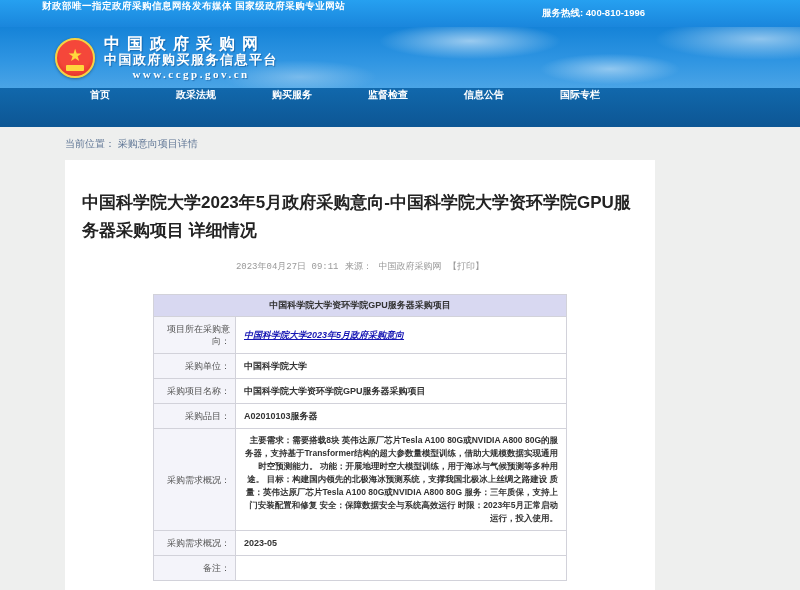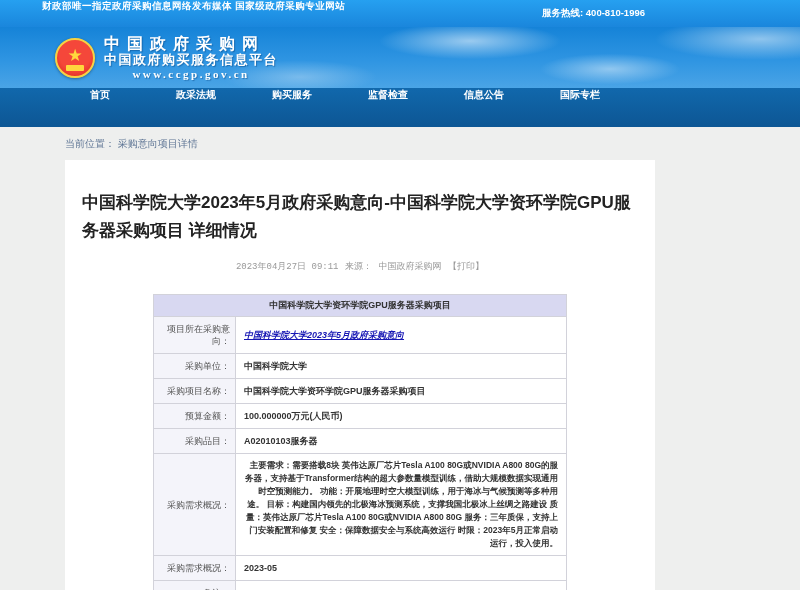--- a/index.html
+++ b/index.html
@@ -124,24 +124,20 @@
       </tr>
       <tr>
         <th class="label">采购单位：</th>
         <td class="value">中国科学院大学</td>
       </tr>
       <tr>
         <th class="label">采购项目名称：</th>
         <td class="value">中国科学院大学资环学院GPU服务器采购项目</td>
       </tr>
       <tr>
-        <th class="label">预算金额：</th>
-        <td class="value">100.000000万元(人民币)</td>
-      </tr>
-      <tr>
         <th class="label">采购品目：</th>
         <td class="value">A02010103服务器</td>
       </tr>
       <tr class="req">
         <th class="label">采购需求概况：</th>
         <td class="value">主要需求：需要搭载8块 英伟达原厂芯片Tesla A100 80G或NVIDIA A800 80G的服务器，支持基于Transformer结构的超大参数量模型训练，借助大规模数据实现通用时空预测能力。 功能：开展地理时空大模型训练，用于海冰与气候预测等多种用途。 目标：构建国内领先的北极海冰预测系统，支撑我国北极冰上丝绸之路建设 质量：英伟达原厂芯片Tesla A100 80G或NVIDIA A800 80G 服务：三年质保，支持上门安装配置和修复 安全：保障数据安全与系统高效运行 时限：2023年5月正常启动运行，投入使用。</td>
       </tr>
       <tr>
         <th class="label">采购需求概况：</th>
         <td class="value">2023-05</td>

